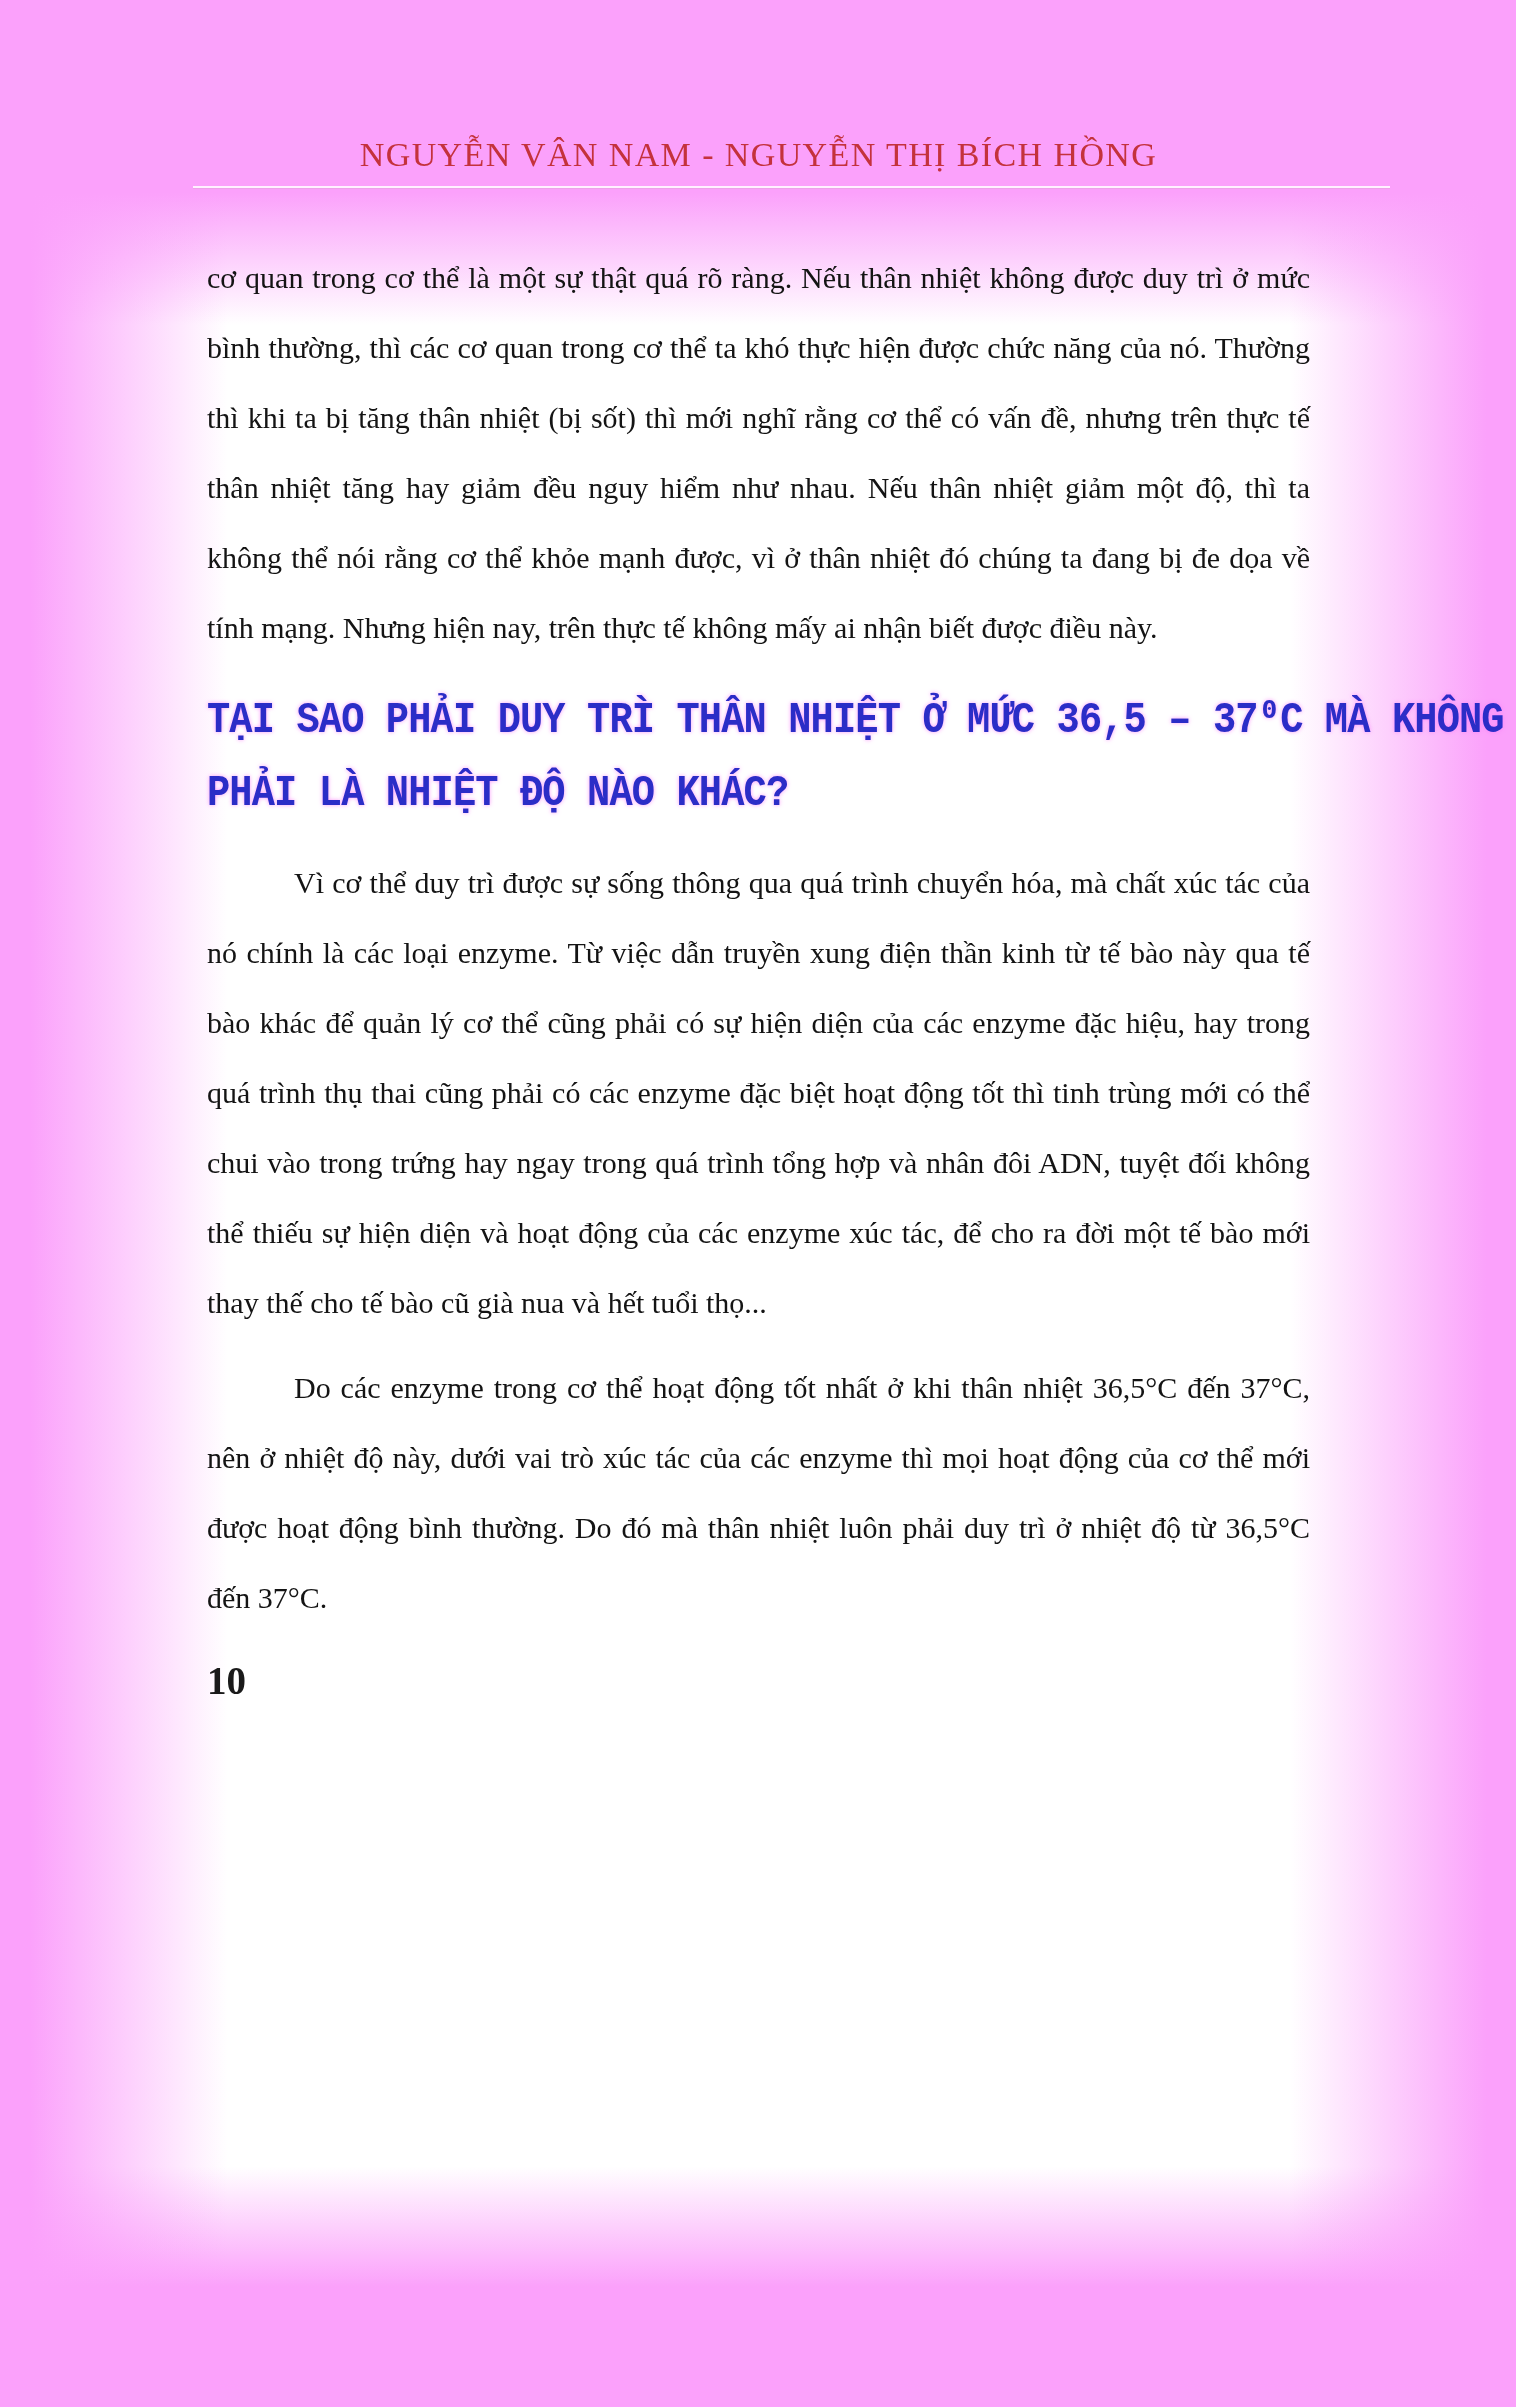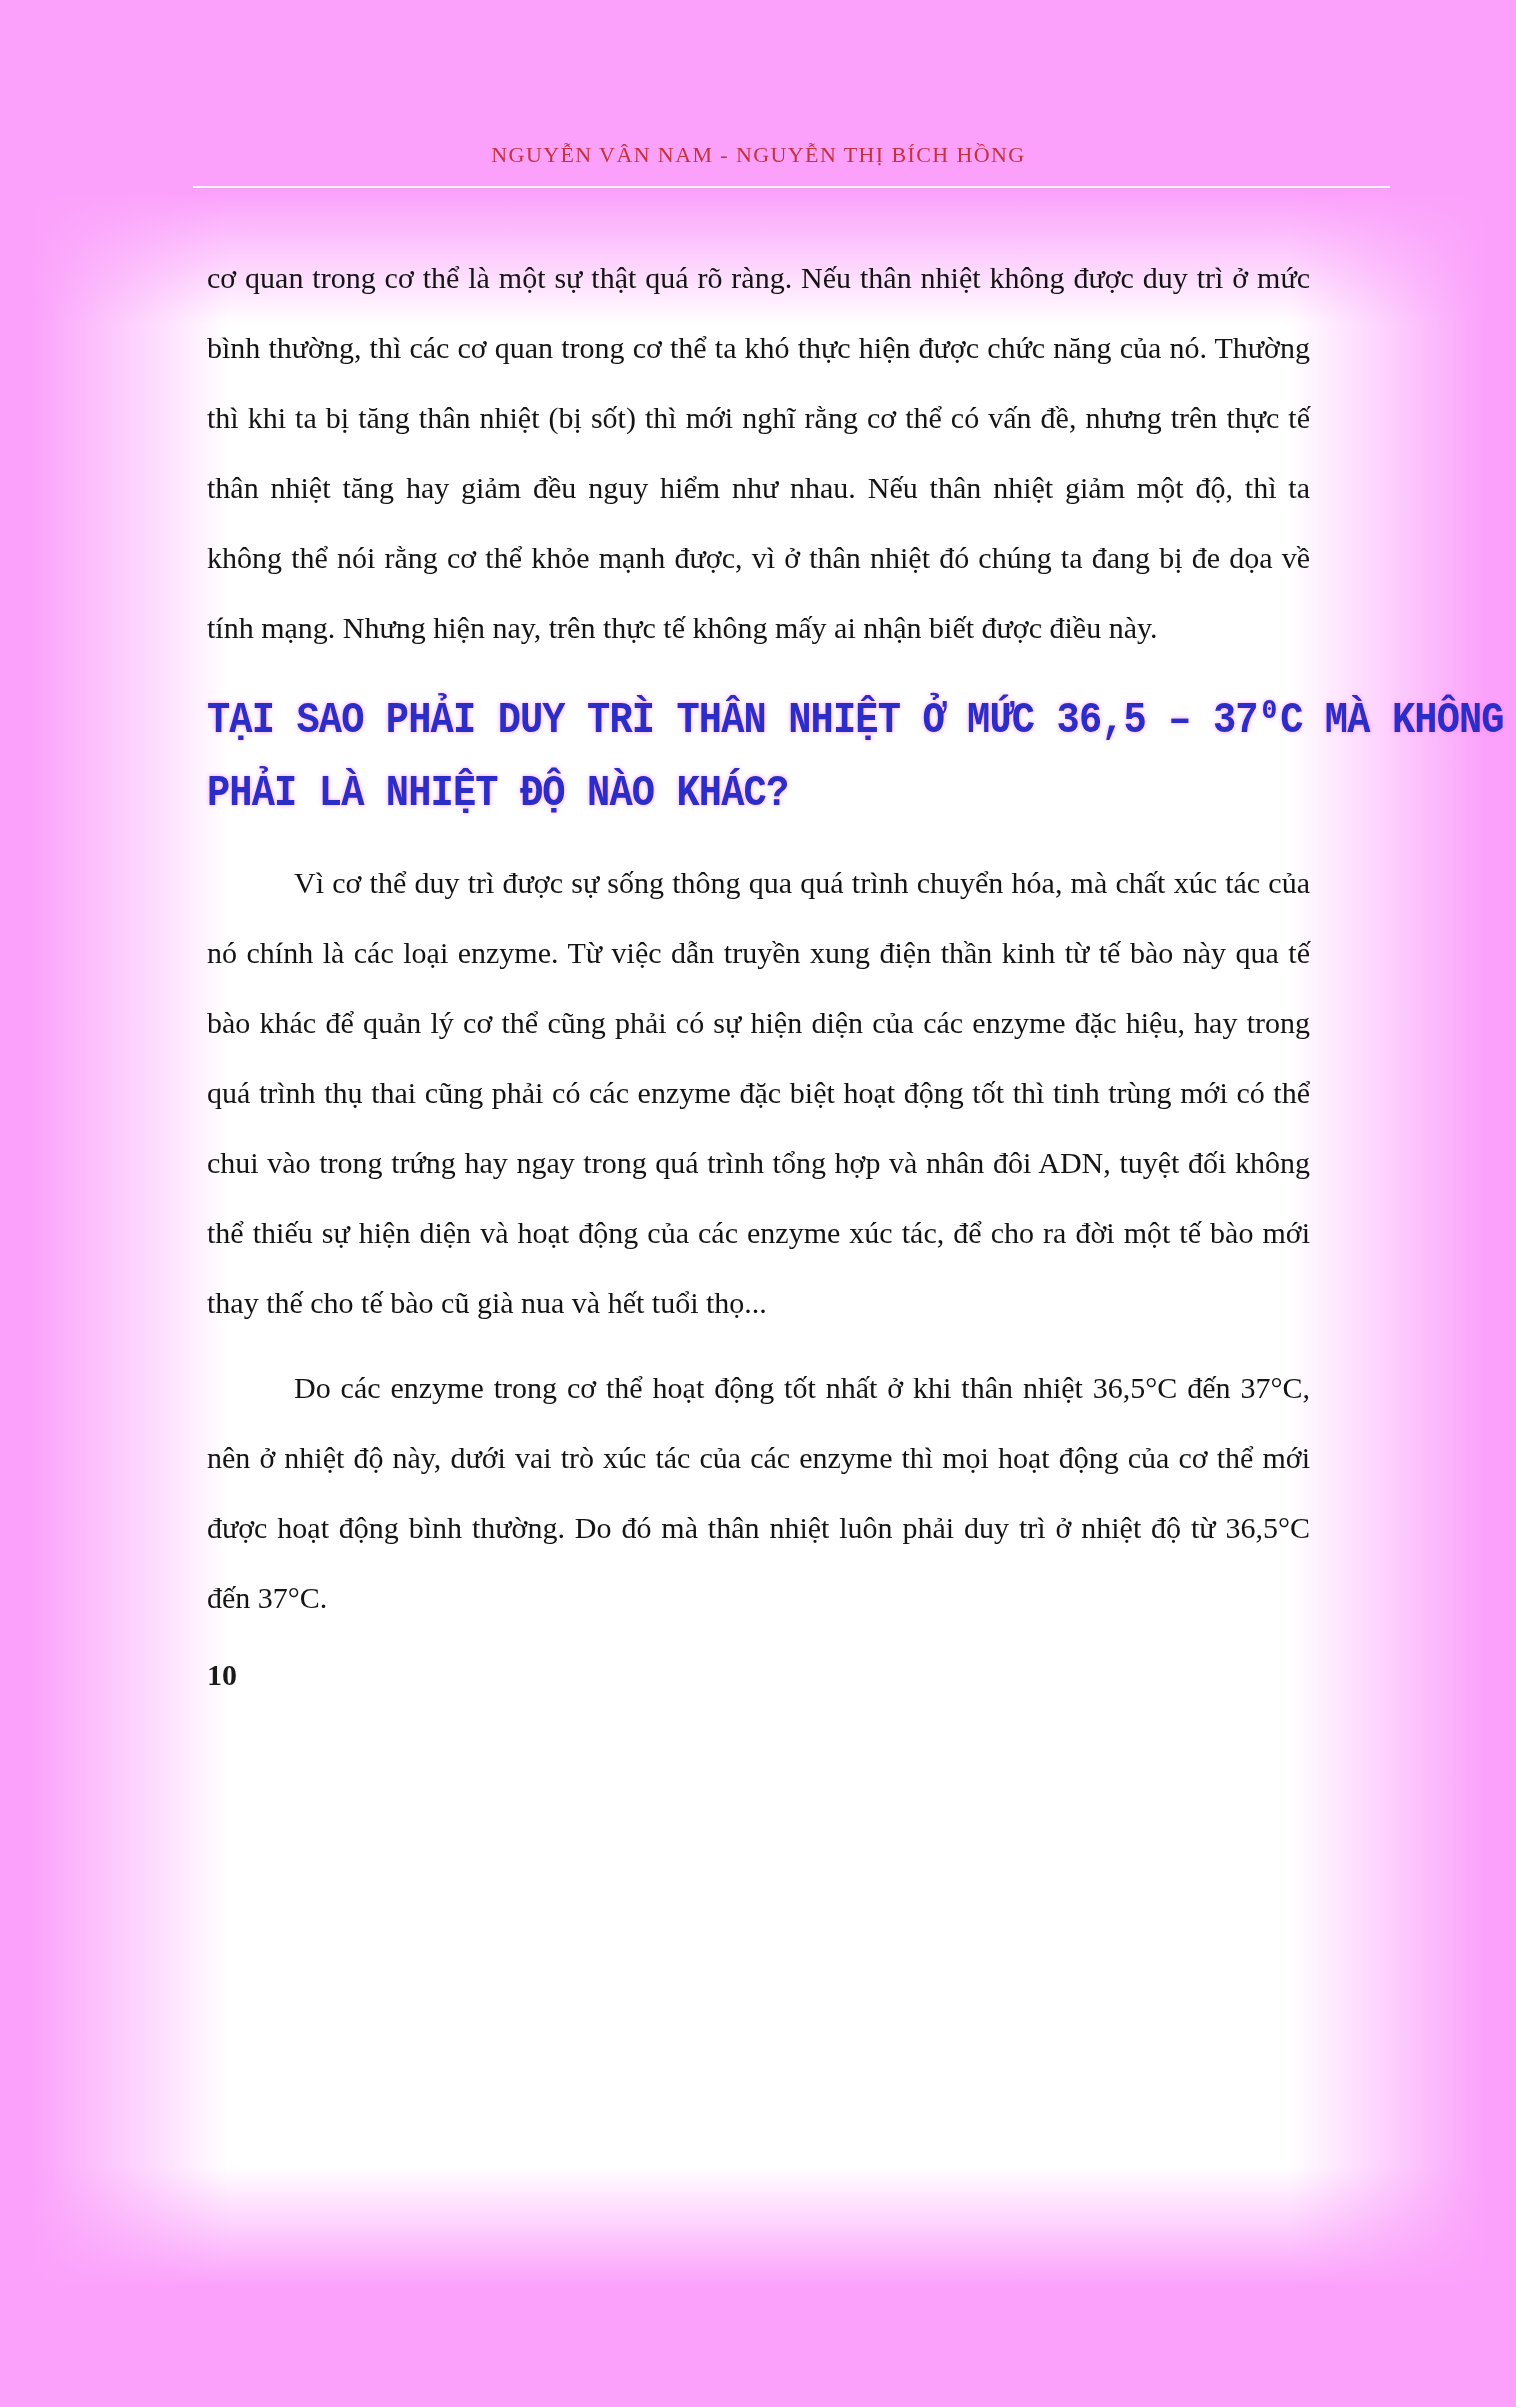--- a/index.html
+++ b/index.html
@@ -22,21 +22,21 @@
         rgba(251,161,251,0) 13.5%,
         rgba(251,161,251,0) 90%,
         #fba1fb 95%, #fba1fb 100%);
     font-family: "Liberation Serif", "DejaVu Serif", serif;
   }
 
   .header-authors {
     margin: 0;
     padding-top: 137px;
     text-align: center;
-    font-size: 22px;
+    font-size: 34px;
     line-height: 35px;
     letter-spacing: 1.4px;
     color: #c4323c;
     font-family: "Liberation Serif", "DejaVu Serif", serif;
   }
 
   .header-divider {
     margin: 13.5px auto 0 193px;
     width: 1197px;
     height: 2.9px;
@@ -73,21 +73,21 @@
     transform-origin: left center;
     font-size: 44px;
     line-height: 73px;
     letter-spacing: -1px;
     text-shadow: 0 0 4.8px rgba(250,120,250,0.75);
   }
 
   .page-number {
     margin: 25px 0 0 0;
     padding-left: 207px;
-    font-size: 30px;
+    font-size: 39px;
     font-weight: 700;
     color: #1a1a1a;
     font-family: "Liberation Serif", "DejaVu Serif", serif;
   }
 </style>
 </head>
 <body>
 
 <div class="page">
 

